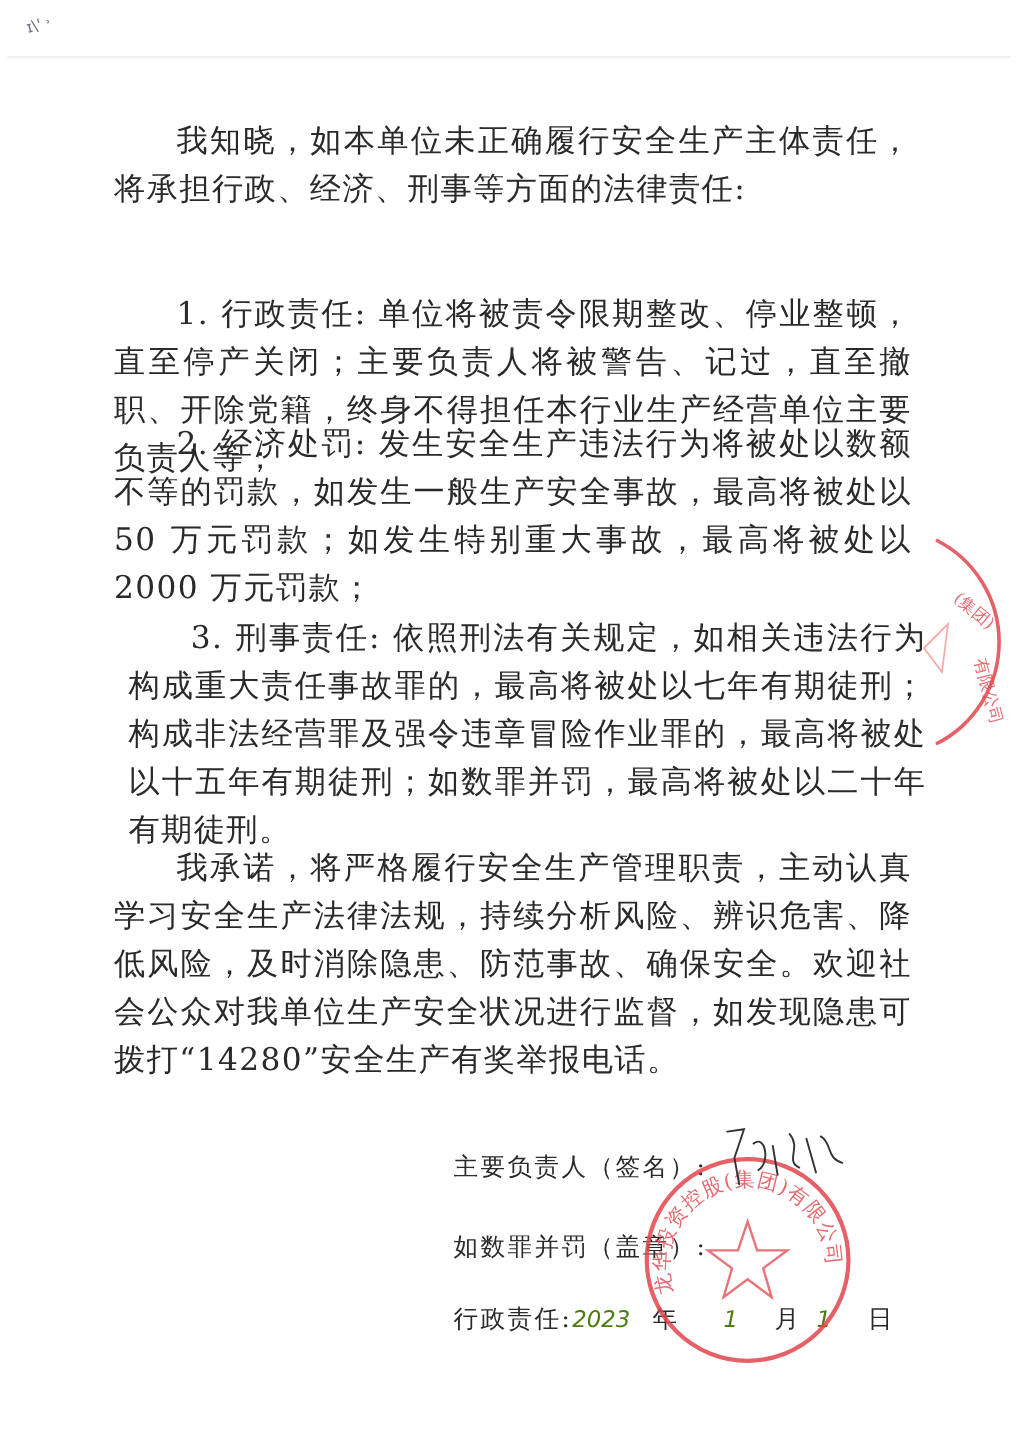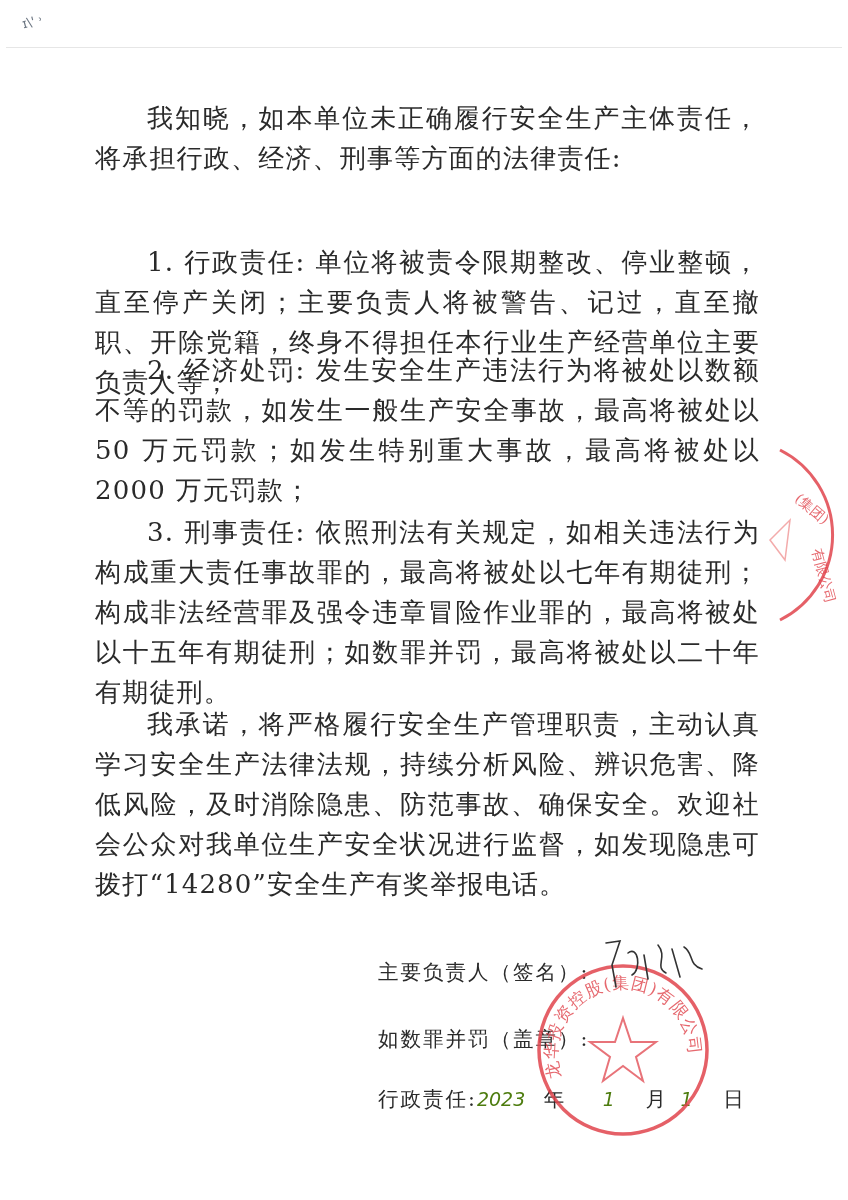--- a/index.html
+++ b/index.html
@@ -15,21 +15,21 @@
     position: absolute; left: 6px; right: 6px; top: 47px; height: 1px; background: #e6e6e6;
   }
   .body-text {
     position: absolute; left: 95px; width: 665px; font-size: 26px; line-height: 40px;
     letter-spacing: 1.2px; text-align: justify;
   }
   .para { margin: 0; text-indent: 2em; }
   .p1 { top: 98px; }
   .p2 { top: 210px; margin-top: 32px; }
   .p3 { top: 350px; }
-  .p4 { top: 512px; }
+  .p4 { top: 512px; margin-left: 12px; }
   .p5 { top: 704px; }
   .sign-block {
     position: absolute; left: 378px; font-size: 20.5px; letter-spacing: 2px;
   }
   .s1 { top: 958px; text-align: center; }
   .s2 { top: 1025px; }
   .s3 { top: 1085px; }
   .hand {
     font-family: "DejaVu Sans", sans-serif; font-style: italic; color: #4d7c0f;
     font-size: 19px; letter-spacing: 0;

